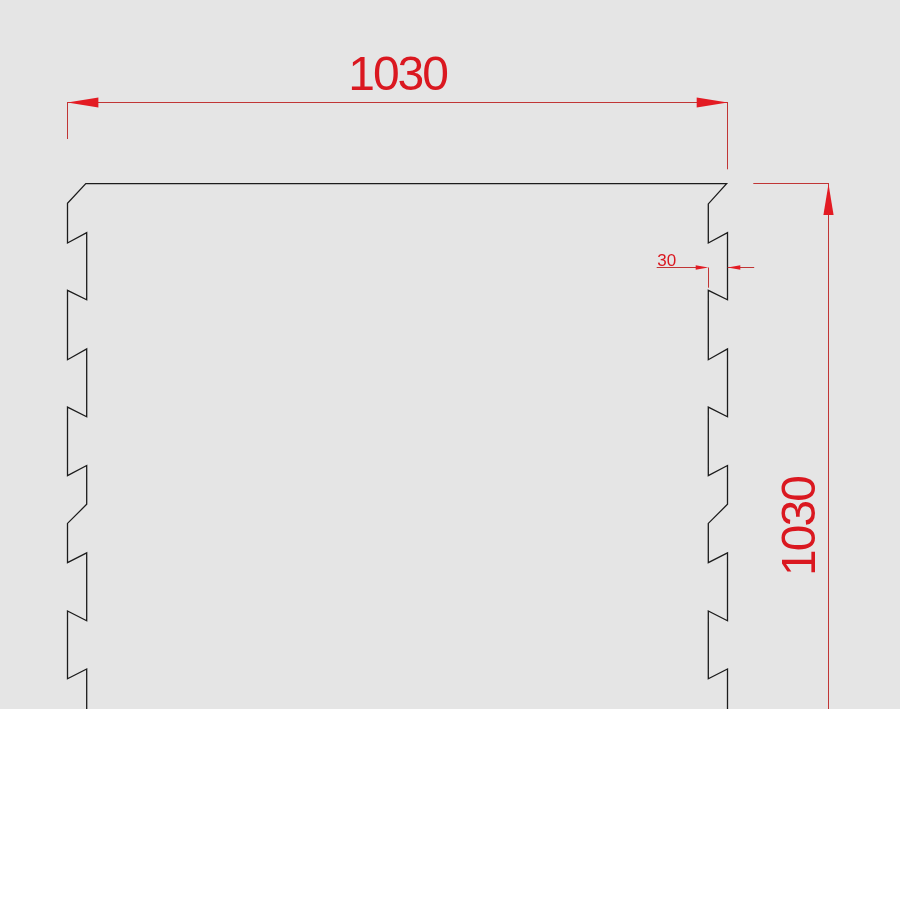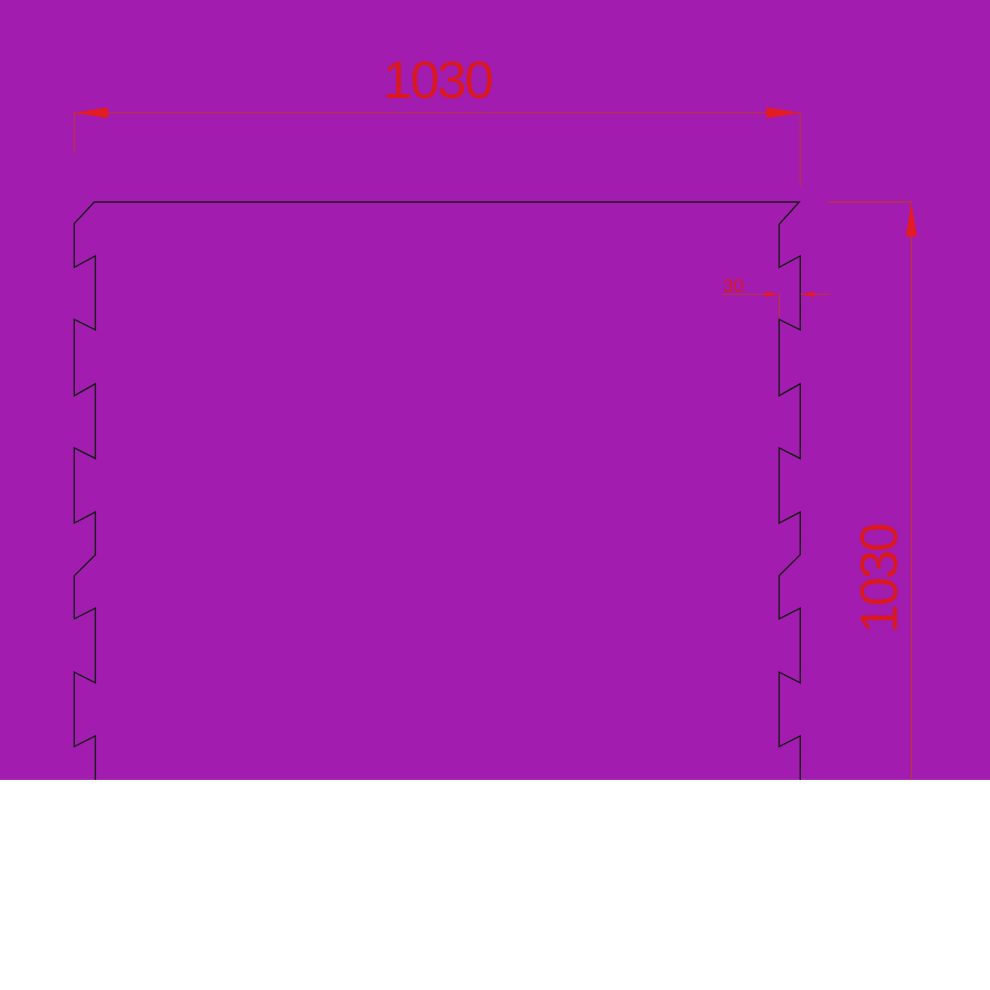--- a/index.html
+++ b/index.html
@@ -1,16 +1,16 @@
 <!DOCTYPE html>
 <html><head>
 <meta charset="utf-8">
 <style>
   html,body{margin:0;padding:0;background:#ffffff;}
-  .page{position:relative;width:900px;height:709px;background:#a21caf;overflow:hidden;}
+  .page{position:relative;width:900px;height:709px;background:#e5e5e5;overflow:hidden;}
   svg{position:absolute;left:0;top:0;}
   text{font-family:"Liberation Sans", sans-serif;}
 </style>
 </head>
 <body>
 <div class="page">
 <svg width="900" height="900" viewBox="0 0 900 900">
 
   <path fill="none" stroke="#1c1c1c" stroke-width="1.3" stroke-linejoin="miter" d="
     M 85.8 183.6

